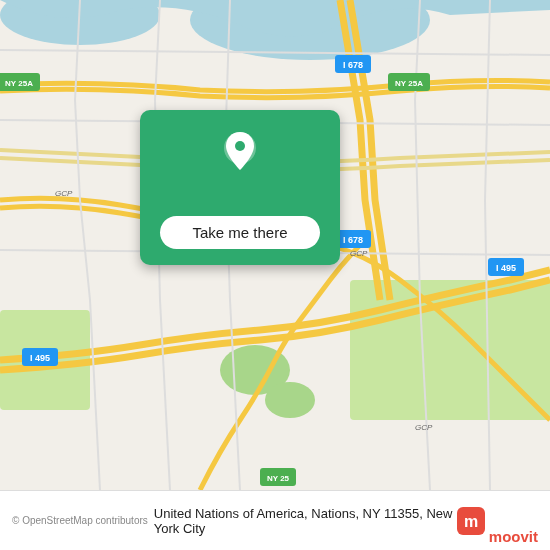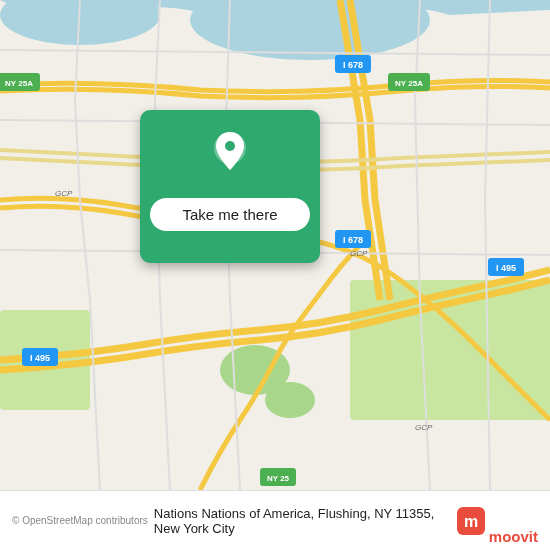--- a/index.html
+++ b/index.html
@@ -33,28 +33,29 @@
       position: absolute;
       top: 0; left: 0;
       width: 100%; height: 100%;
     }
 
     
     #popup {
       position: absolute;
       top: 110px;
       left: 140px;
-      width: 180px;
+      width: 200px;
       background: #2eaa6e;
       border-radius: 10px;
-      padding: 20px 10px 32px 10px;
+      padding: 20px 10px 16px 10px;
       display: flex;
       flex-direction: column;
       align-items: center;
       box-shadow: 0 4px 12px rgba(0,0,0,0.3);
+      gap: 18px;
     }
 
     #popup-pin {
       margin-bottom: 8px;
     }
 
     #popup-btn {
       background: white;
       color: #222;
       border: none;
@@ -204,21 +205,21 @@
           <circle cx="20" cy="16" r="5" fill="#2eaa6e"></circle>
         </svg>
       </div>
       <button id="popup-btn">Take me there</button>
     </div>
   </div>
 
   <div id="bottom-bar">
     <div id="bottom-bar-left">
       <span id="copyright">© OpenStreetMap contributors</span>
-      <span id="address-text">Nations Nations of America, Flushing, NY 11355, New York City</span>
+      <span id="address-text">United Nations of America, Nations, NY 11355, New York City</span>
     </div>
     <div id="moovit-logo">
 
       <svg id="moovit-logo-icon" viewBox="0 0 28 28" width="28" height="28">
         <rect width="28" height="28" rx="6" fill="#e84c3d"></rect>
         <text x="14" y="20" font-size="16" fill="white" text-anchor="middle" font-weight="bold">m</text>
       </svg>
       <span id="moovit-text">moovit</span>
     </div>
   </div>

